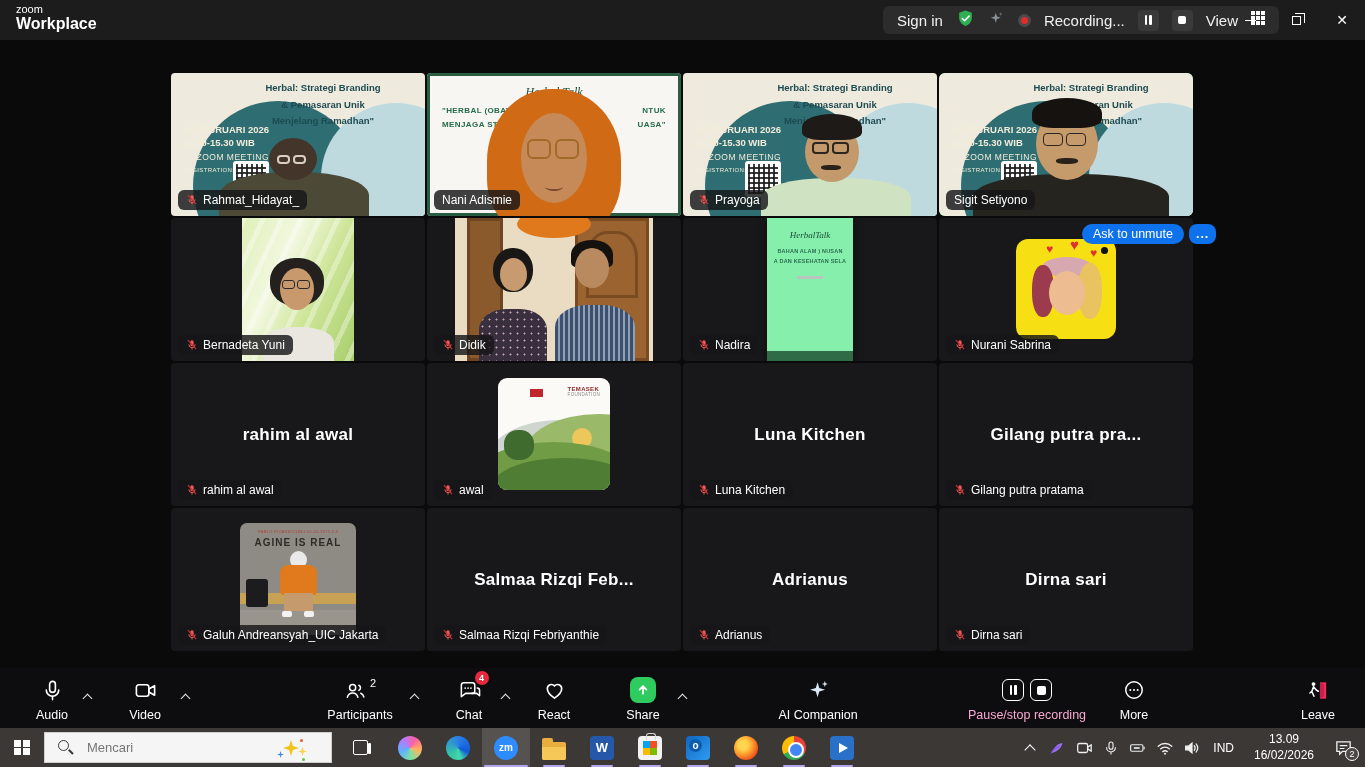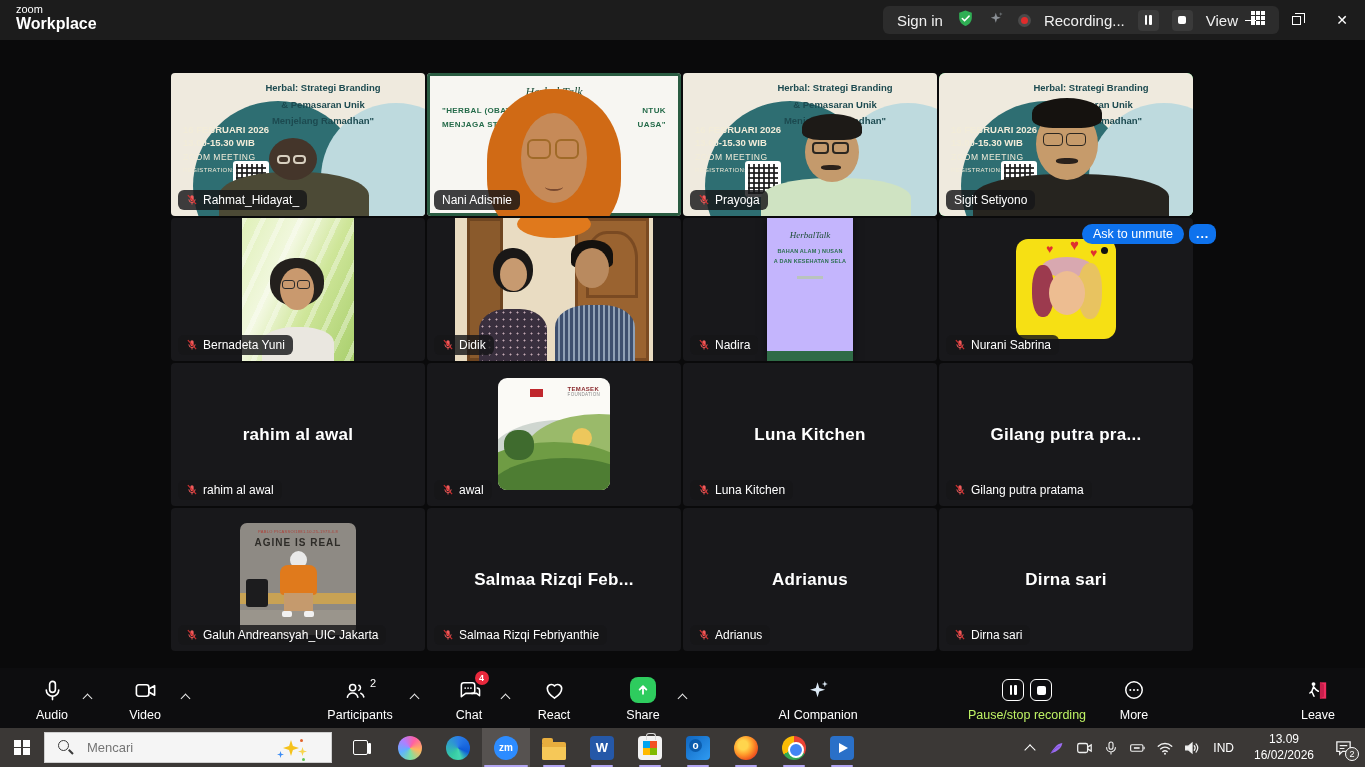--- a/index.html
+++ b/index.html
@@ -39,21 +39,21 @@
          font-weight:bold;font-size:17px;letter-spacing:.3px;color:#fff;z-index:5;}
 
   
   .poster{position:absolute;inset:0;background:#efeade;}
   .p-teal{position:absolute;width:170px;height:170px;border-radius:50%;background:#2e6e72;left:22px;top:28px;}
   .p-blue{position:absolute;width:150px;height:150px;border-radius:50%;background:#bedade;left:150px;top:30px;}
   .p-title{position:absolute;left:56px;top:7px;width:192px;text-align:center;color:#1c4a50;
            font-weight:bold;font-size:9.5px;line-height:1.75;z-index:3;}
   .p-info{position:absolute;left:12px;top:50px;z-index:3;color:#f2ecd9;line-height:1.4;}
   .p-info .d1{font-weight:bold;font-size:9.5px;display:block;}
-  .p-info .d2{font-size:8.5px;display:block;letter-spacing:.5px;margin-top:2px;}
+  .p-info .d2{font-size:8.5px;display:block;letter-spacing:.5px;margin-top:2px;text-align:right;}
   .p-info .d3{font-size:6px;display:block;margin-top:3px;letter-spacing:.4px;}
   .qr{position:absolute;left:62px;top:88px;width:36px;height:36px;background:#fff;border-radius:3px;z-index:3;}
   .qr::before{content:"";position:absolute;inset:3px;
     background:repeating-linear-gradient(0deg,rgba(25,25,25,.85) 0 2px,transparent 2px 5px),
                repeating-linear-gradient(90deg,rgba(25,25,25,.85) 0 2px,#fff 2px 5px);}
 
   
   .person{position:absolute;inset:0;z-index:6;}
   .head{position:absolute;border-radius:50%;}
   .hair{position:absolute;border-radius:50% 50% 30% 30%;}
@@ -115,21 +115,21 @@
   .dd-w-hair{position:absolute;left:38px;top:30px;width:40px;height:44px;background:#1a1817;border-radius:48%;}
   .dd-w-face{position:absolute;left:45px;top:40px;width:27px;height:33px;background:#c79a70;border-radius:50%;}
   .dd-w-body{position:absolute;left:24px;bottom:0;width:68px;height:52px;background:#392f3e;border-radius:40% 40% 0 0;
              background-image:radial-gradient(circle,rgba(230,200,210,.8) .8px,transparent 1.2px);background-size:7px 7px;}
   .dd-m-hair{position:absolute;left:116px;top:22px;width:42px;height:28px;background:#14110e;border-radius:50% 50% 20% 20%;}
   .dd-m-face{position:absolute;left:120px;top:30px;width:34px;height:40px;background:#b98a5f;border-radius:50%;}
   .dd-m-body{position:absolute;left:100px;bottom:0;width:80px;height:56px;border-radius:40% 40% 0 0;
              background:repeating-linear-gradient(90deg,#3d4f6e 0 3px,#8fa0b5 3px 5px);}
 
   
-  .nad-vid{position:absolute;left:84px;top:0;width:86px;height:143px;background:#c4b5fd;overflow:hidden;box-shadow:0 0 8px rgba(0,0,0,.5);}
+  .nad-vid{position:absolute;left:84px;top:0;width:86px;height:143px;background:#86efac;overflow:hidden;box-shadow:0 0 8px rgba(0,0,0,.5);}
   .nad-script{position:absolute;top:12px;width:100%;text-align:center;color:#1d4d37;
               font-family:"Liberation Serif","DejaVu Serif",serif;font-style:italic;font-size:9px;}
   .nad-line{position:absolute;width:100%;text-align:center;color:#2a6e4e;font-weight:bold;font-size:5.5px;letter-spacing:.2px;}
   .nad-sub{position:absolute;top:58px;left:30px;width:26px;height:3px;background:#b9c4bd;}
   .nad-bar{position:absolute;bottom:0;left:0;width:100%;height:10px;background:#2f6b46;}
 
   
   .nur-av{position:absolute;left:77px;top:21px;width:100px;height:100px;background:#f6e014;border-radius:12px;}
   .nur-face{position:absolute;left:33px;top:32px;width:36px;height:44px;background:#edbd91;border-radius:50%;}
   .nur-hair-l{position:absolute;left:16px;top:26px;width:22px;height:52px;background:#9c3a4e;border-radius:45%;}
@@ -171,21 +171,21 @@
   #unmute-overlay{position:absolute;left:1082px;top:184px;z-index:40;display:flex;gap:5px;}
   .blue-btn{background:#0e72ed;color:#fff;border:none;border-radius:10px;height:20px;
             font-size:12.5px;font-family:inherit;padding:0 11px;display:flex;align-items:center;}
   .blue-btn.sm{padding:0 7px;border-radius:8px;font-weight:bold;letter-spacing:1px;}
 
   
   #toolbar{position:absolute;top:668px;left:0;width:1365px;height:60px;background:#0d0d0f;}
   .ctl{position:absolute;top:9px;width:110px;transform:translateX(-50%);display:flex;flex-direction:column;
        align-items:center;gap:5px;cursor:default;}
   .clabel{font-size:12.5px;color:#fff;white-space:nowrap;}
-  .clabel.dim{color:#bef264;}
+  .clabel.dim{color:#f9a8d4;}
   .cicon{height:26px;display:flex;align-items:center;justify-content:center;position:relative;}
   .chev{position:absolute;width:7px;height:7px;border-left:1.7px solid #e8e8e8;border-top:1.7px solid #e8e8e8;
         transform:rotate(45deg);top:18px;}
   .pcount{font-size:11px;color:#fff;margin-left:3px;position:relative;top:-7px;}
   .badge{position:absolute;top:-6px;right:-8px;background:#e8283c;color:#fff;font-size:9px;font-weight:bold;
          min-width:14px;height:14px;border-radius:8px;display:flex;align-items:center;justify-content:center;padding:0 3px;}
   .share-box{width:26px;height:26px;background:#2ecc5e;border-radius:8px;display:flex;align-items:center;justify-content:center;}
   .rec-pair{display:flex;gap:6px;}
   .rec-icon{width:22px;height:22px;border:1.6px solid #fff;border-radius:6px;display:flex;align-items:center;justify-content:center;gap:2px;}
   .rec-icon .bar{width:2.5px;height:10px;background:#fff;border-radius:1px;}

